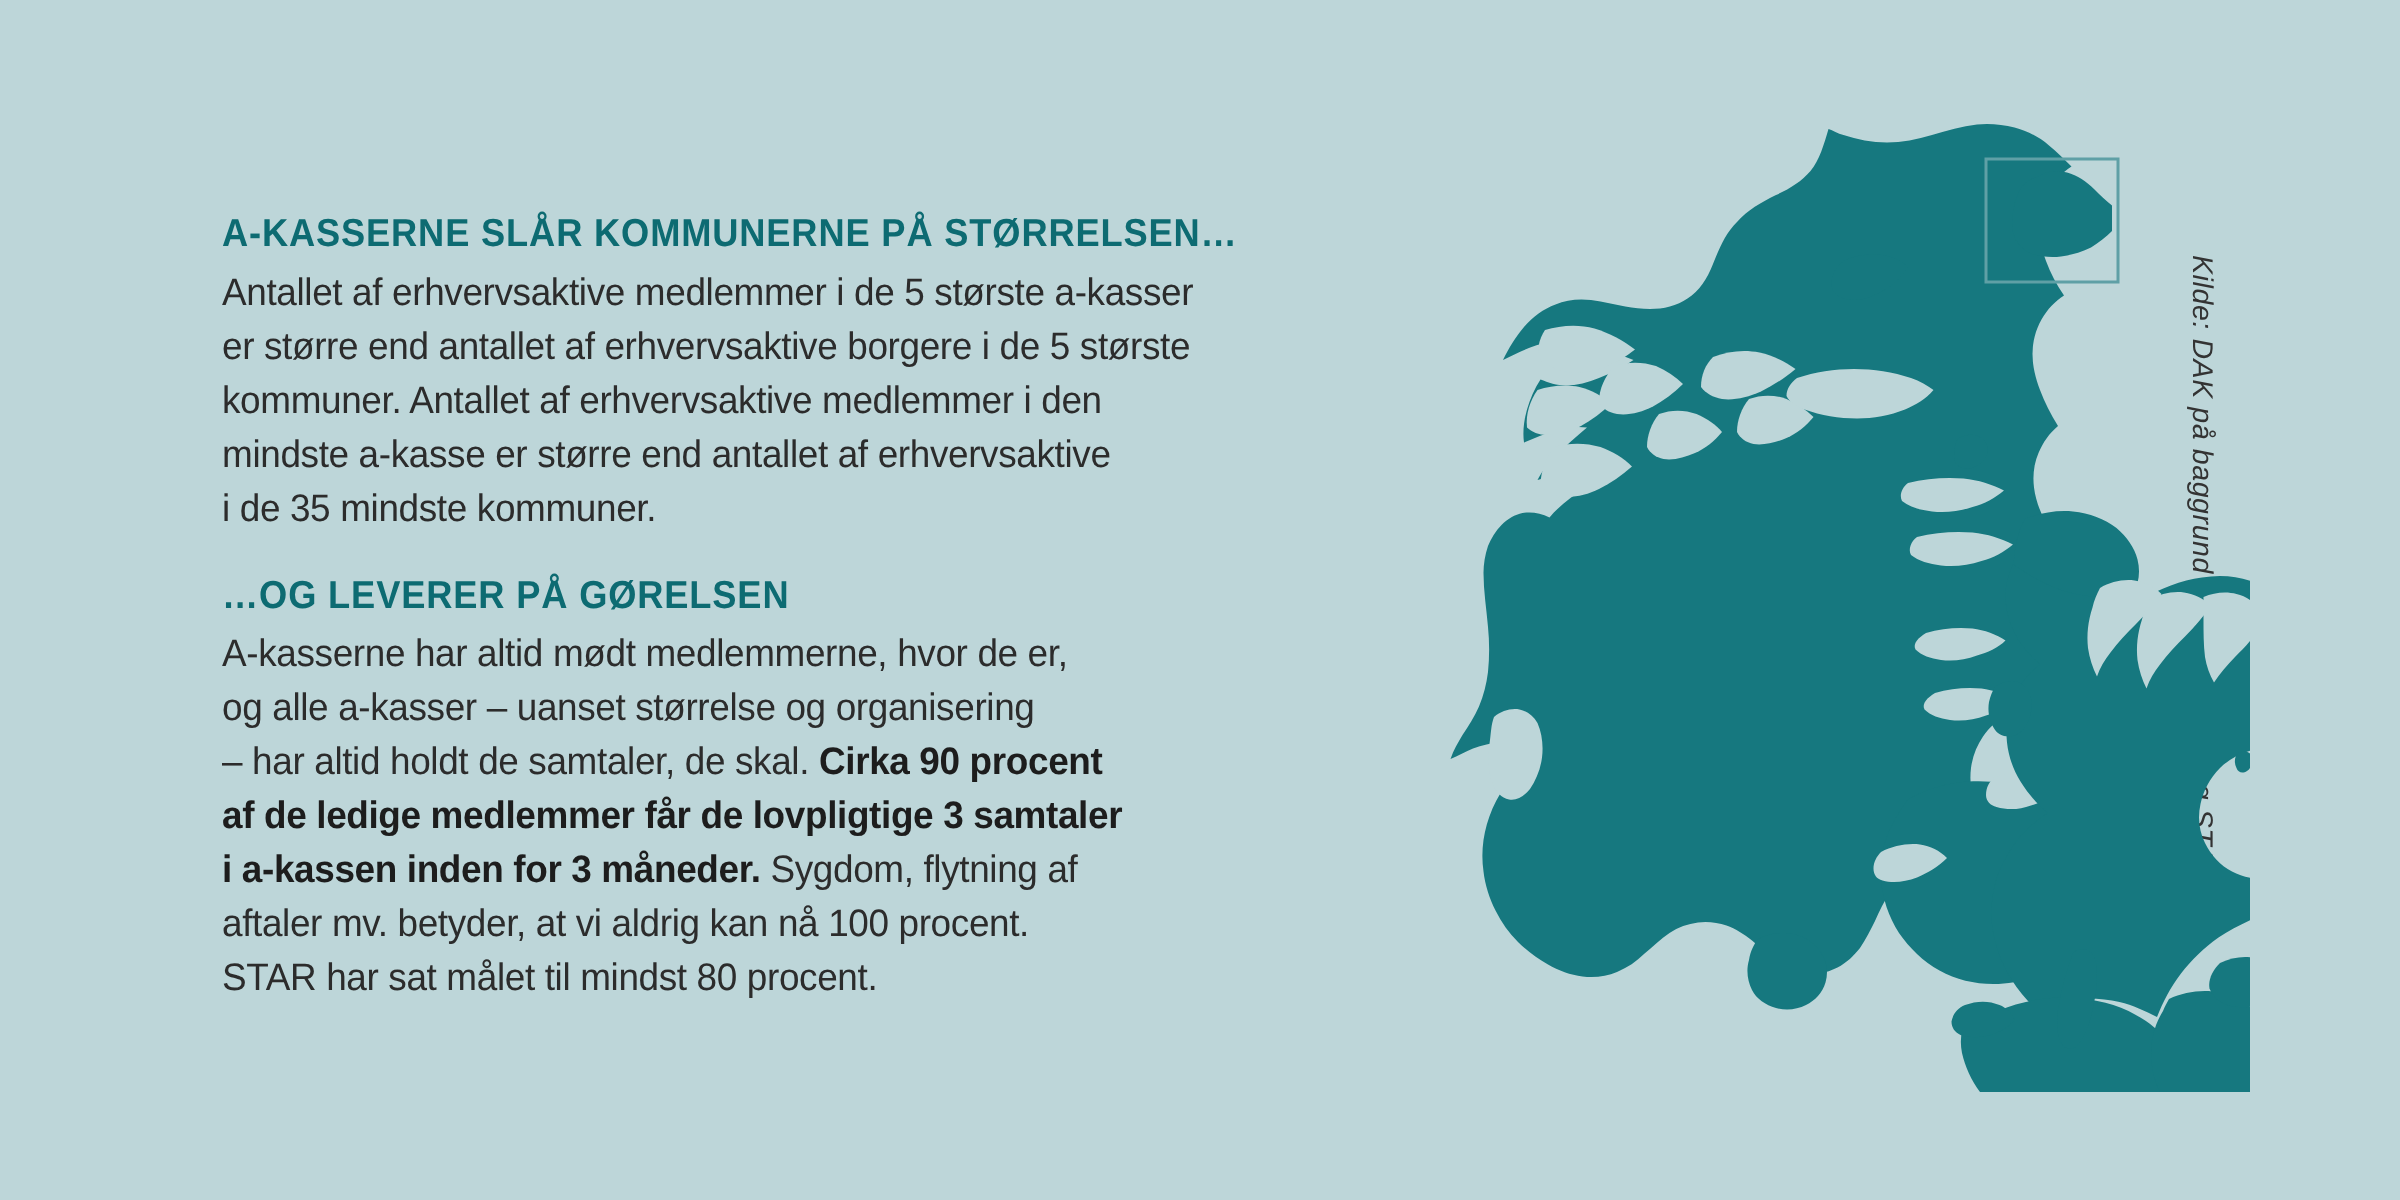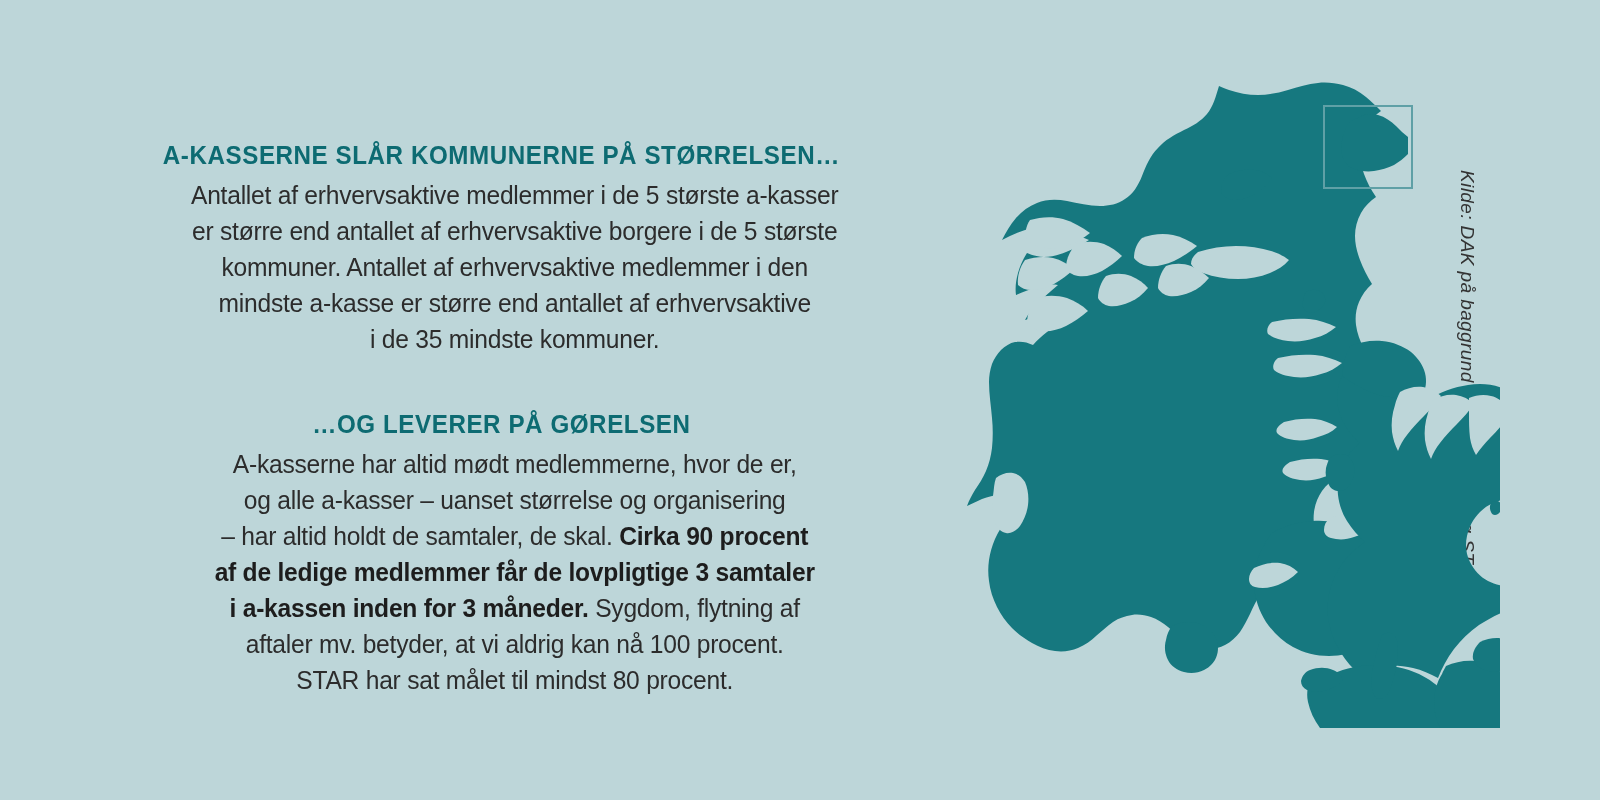--- a/index.html
+++ b/index.html
@@ -10,21 +10,20 @@
   }
   body {
     font-family: "Liberation Sans", sans-serif;
   }
   #canvas {
     position: relative;
     width: 1600px;
     height: 800px;
     background: #bdd6d9;
     overflow: hidden;
-    text-align: center;
   }
 
   
   .text-column {
     position: absolute;
     left: 148px;
     top: 140px;
     width: 760px;
   }
 
@@ -51,21 +50,21 @@
     transform: scaleX(0.965);
     transform-origin: left top;
   }
   .body-text b,
   .body-text strong {
     font-weight: bold;
     color: #1d1d1d;
   }
 
   .block-two {
-    margin-top: 52px;
+    margin-top: 24px;
   }
 
   
   .source-note {
     position: absolute;
     left: 1478px;
     top: 170px;
     font-family: "Liberation Sans", sans-serif;
     font-style: italic;
     font-size: 19px;

